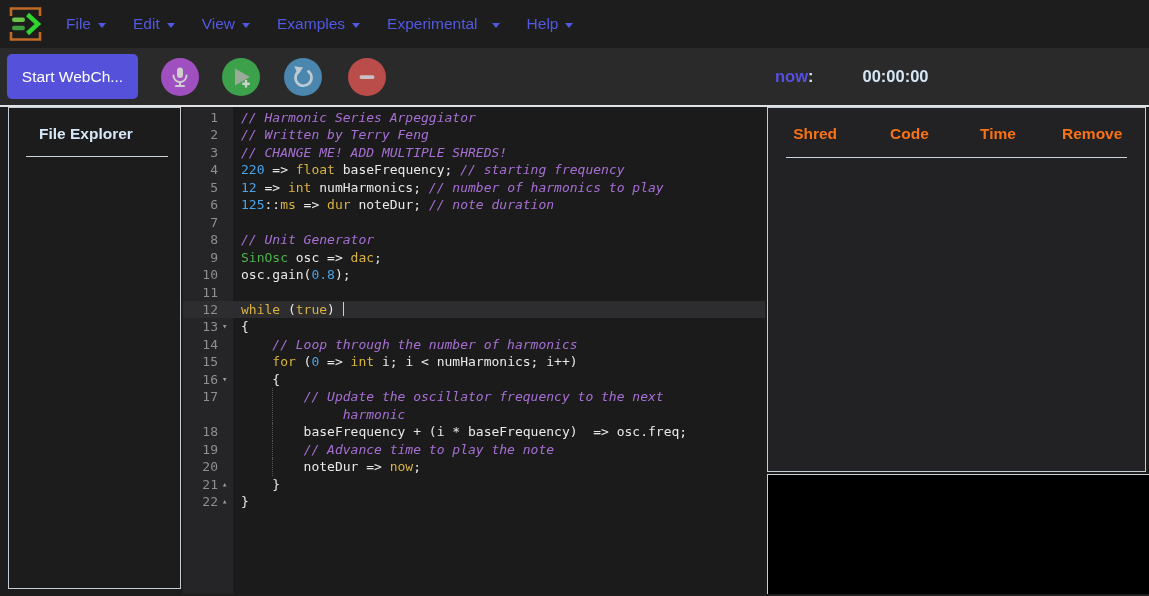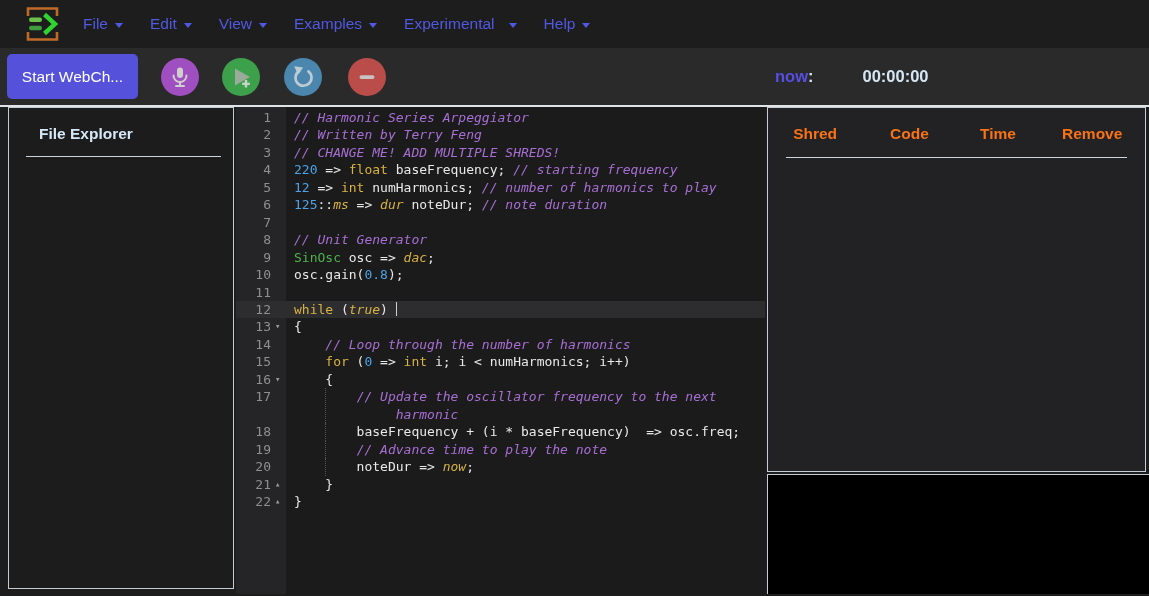--- a/index.html
+++ b/index.html
@@ -1,20 +1,20 @@
 <!DOCTYPE html>
 <html><head>
 <meta charset="utf-8">
 <style>
   * { margin:0; padding:0; box-sizing:border-box; }
   html,body { width:1149px; height:596px; overflow:hidden; background:#1d1d1e;
               font-family:"Liberation Sans", sans-serif; }
 
   
-  .menubar { height:48px; background:#1d1d1e; display:flex; align-items:center; padding-left:24px; }
+  .menubar { height:48px; background:#1d1d1e; display:flex; align-items:center; padding-left:7px; }
   .logo { width:37px; height:38px; flex:0 0 auto; }
   .menu-items { display:flex; align-items:center; margin-left:22px; gap:27px; }
   .menu-item { color:#5159e2; font-size:15.5px; cursor:pointer; display:flex; align-items:center; }
   .caret { display:inline-block; width:0; height:0; border-left:4px solid transparent;
            border-right:4px solid transparent; border-top:5px solid #5159e2; margin-left:7px; margin-top:2px; }
   .menu-item.wide .caret { margin-left:14px; }
 
   
   .toolbar { height:59px; background:#2a2a2b; display:flex; align-items:center;
              padding-left:7px; position:relative; border-bottom:2px solid #dfe3e6; }
@@ -29,41 +29,41 @@
   .now-wrap { position:absolute; left:775px; top:0; height:100%; display:flex; align-items:center;
               font-size:16.5px; font-weight:bold; }
   .now-label { color:#564fe0; }
   .now-colon { color:#d5e6f5; margin-right:9px; }
   .now-value { color:#d5e6f5;margin-left:40px; }
 
   
   .main { height:487px; display:flex; padding-left:8px; background:#1d1d1e; }
   .panel-border { border:1px solid #c5cdd4; }
 
-  .file-explorer { width:226px; height:482px; background:#1c1c1d; margin-right:2px; }
+  .file-explorer { width:173px; height:482px; background:#1c1c1d; margin-right:2px; }
   .fe-title { color:#d6e8f8; font-weight:bold; font-size:15.5px; padding:17px 0 0 30px; }
   .fe-hr { border:none; border-top:1.5px solid #c9d4de; margin:13px 12px 0 17px; }
 
   
   .editor { flex:1; height:487px; overflow:hidden; position:relative;
             background:linear-gradient(to right, #252527 0 50px, #1b1b1c 50px);
             font-family:"DejaVu Sans Mono", monospace; font-size:13px; line-height:17.45px;
             padding-top:2px; }
   .code-line { display:flex; min-height:17.45px; }
   .code-line.active { background:#2d2d30; }
   .gutter-cell { flex:0 0 50px; display:flex; color:#8f8f8f; }
   .gutter-num { flex:1; text-align:right; padding-right:2px; }
   .gutter-fold { width:13px; font-size:9px; color:#9a9a9a; text-align:left; padding-left:2px; line-height:17.45px; cursor:pointer; }
   .code-cell { flex:1; white-space:pre; padding-left:8px; position:relative; color:#e9e9e9; }
   .indent-guide { position:absolute; top:0; bottom:0; left:39px; border-left:1px dotted #555; }
   .tok-d   { color:#e9e9e9; }
   .tok-com { color:#a76fd3; font-style:italic; }
   .tok-num { color:#4ba3e8; }
   .tok-kw  { color:#d9b342; }
-  .tok-kwi { color:#d9b342; font-style:italic; }
+  .tok-kwi { color:#d9b342; }
   .tok-cls { color:#4db34d; }
   .cursor { display:inline-block; width:1.5px; height:14px; background:#cfcfcf; vertical-align:-2px; }
 
   
   .right-col { width:382px; margin-left:2px; display:flex; flex-direction:column; }
   .shred-panel { height:365px; background:#222224; margin-right:3px; }
   .shred-header { display:grid; grid-template-columns:25% 25% 22% 28%; padding-top:17px; }
   .shred-header span { text-align:center; color:#f97316; font-weight:bold; font-size:15.5px; }
   .shred-hr { border:none; border-top:1.5px solid #c9d4de; margin:14px 18px 0 18px; }
   .visualizer { flex:1; margin-top:2px; background:#000; border-top:1px solid #c5cdd4; border-left:1px solid #c5cdd4; }

